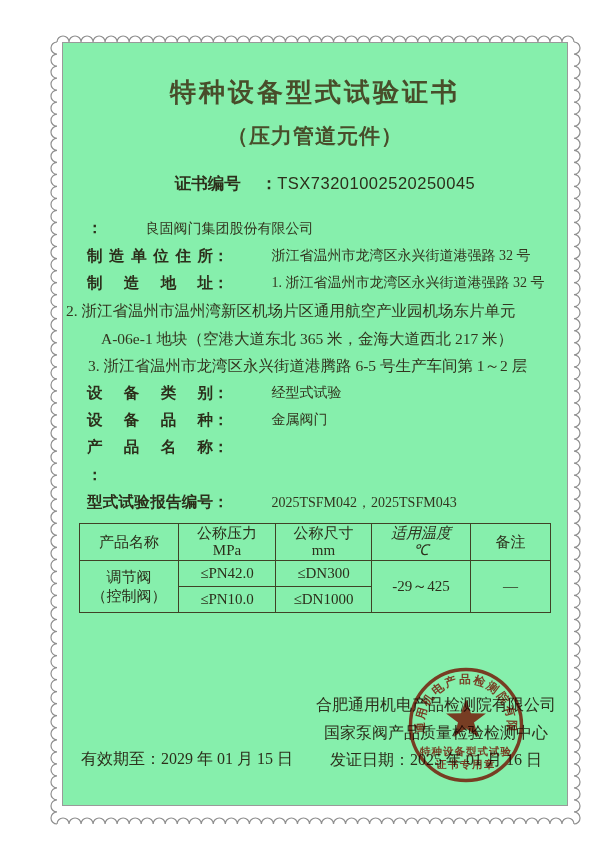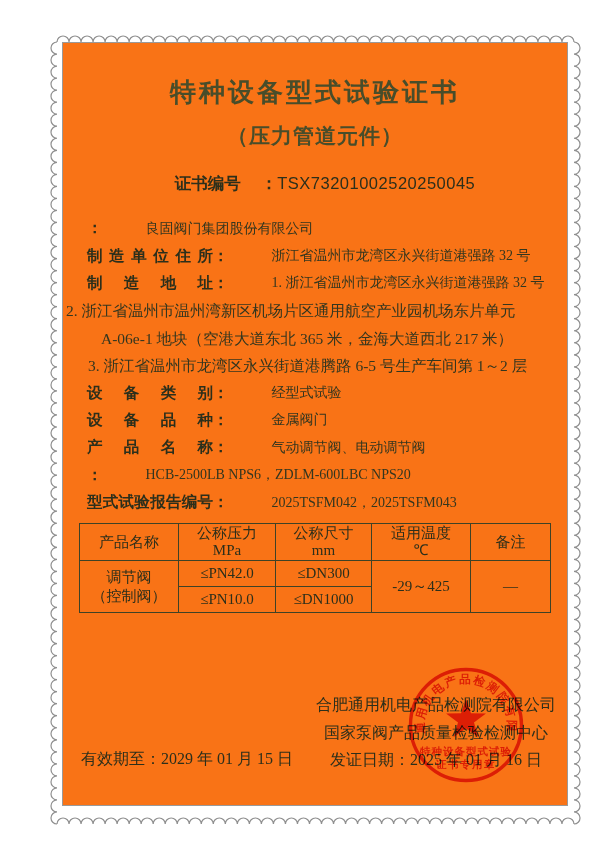--- a/index.html
+++ b/index.html
@@ -3,21 +3,21 @@
 <meta charset="utf-8">
 <style>
   html,body{margin:0;padding:0;}
   body{
     width:600px;height:850px;position:relative;background:#ffffff;
     font-family:"Liberation Serif",serif;overflow:hidden;
   }
   .perf{position:absolute;left:0;top:0;width:600px;height:850px;pointer-events:none;}
   .sheet{
     position:absolute;left:62px;top:42px;width:506px;height:764px;
-    background:#f97316;border:1px solid #9a9a9a;box-sizing:border-box;
+    background:#86efac;border:1px solid #9a9a9a;box-sizing:border-box;
     color:#33361f;
   }
   .title{
     margin:34px 0 0;text-align:center;
     font-family:"Liberation Sans",sans-serif;font-weight:bold;font-size:26px;
     color:#484d2a;letter-spacing:3px;line-height:30px;
   }
   .subtitle{
     margin:17px 0 0;text-align:center;
     font-family:"Liberation Sans",sans-serif;font-weight:bold;font-size:21px;
@@ -44,21 +44,21 @@
   .statement{
     margin:7px 22px 0 24px;text-indent:2em;font-size:15.3px;line-height:27px;color:#33361f;
   }
   table.coverage{
     margin:7px auto 0;border-collapse:collapse;width:466px;
     font-size:15px;color:#2c2f1b;text-align:center;table-layout:fixed;
   }
   table.coverage th,table.coverage td{border:1px solid #3f4226;padding:0;font-weight:normal;}
   table.coverage th{height:36px;line-height:17px;}
   table.coverage td{height:25px;}
-  .c1{width:98px;} .c2{width:96px;} .c3{width:95px;} .c4{width:98px;} .c5{width:79px;}
+  .c1{width:98px;} .c2{width:96px;} .c3{width:95px;} .c4{width:98px;font-style:italic;} .c5{width:79px;}
   .valid{position:absolute;left:18px;top:706px;font-size:16px;color:#2c2f1b;white-space:nowrap;}
   .issuer{
     position:absolute;right:11px;top:648px;text-align:center;
     font-size:16px;line-height:27.5px;color:#2c2f1b;white-space:nowrap;
   }
   .stamp{
     position:absolute;left:330px;top:609px;width:146px;height:146px;
     mix-blend-mode:multiply;opacity:.92;
   }
   .stamp text{font-family:"Liberation Sans",sans-serif;font-weight:bold;}
@@ -106,25 +106,23 @@
         <span class="fvalue">经型式试验</span>
     </div>
     <div class="frow">
       <span class="flabel">设备品种</span>
         <span class="colon">：</span>
         <span class="fvalue">金属阀门</span>
     </div>
     <div class="frow">
       <span class="flabel">产品名称</span>
         <span class="colon">：</span>
-        <span class="fvalue">气动调节阀、电动调节阀</span>
     </div>
     <div class="frow">
         <span class="colon">：</span>
-        <span class="fvalue">HCB-2500LB NPS6，ZDLM-600LBC NPS20</span>
     </div>
     <div class="frow">
       <span class="flabel">型式试验报告编号</span>
         <span class="colon">：</span>
         <span class="fvalue">2025TSFM042，2025TSFM043</span>
     </div>
   </div>
 
 
   <table class="coverage">

